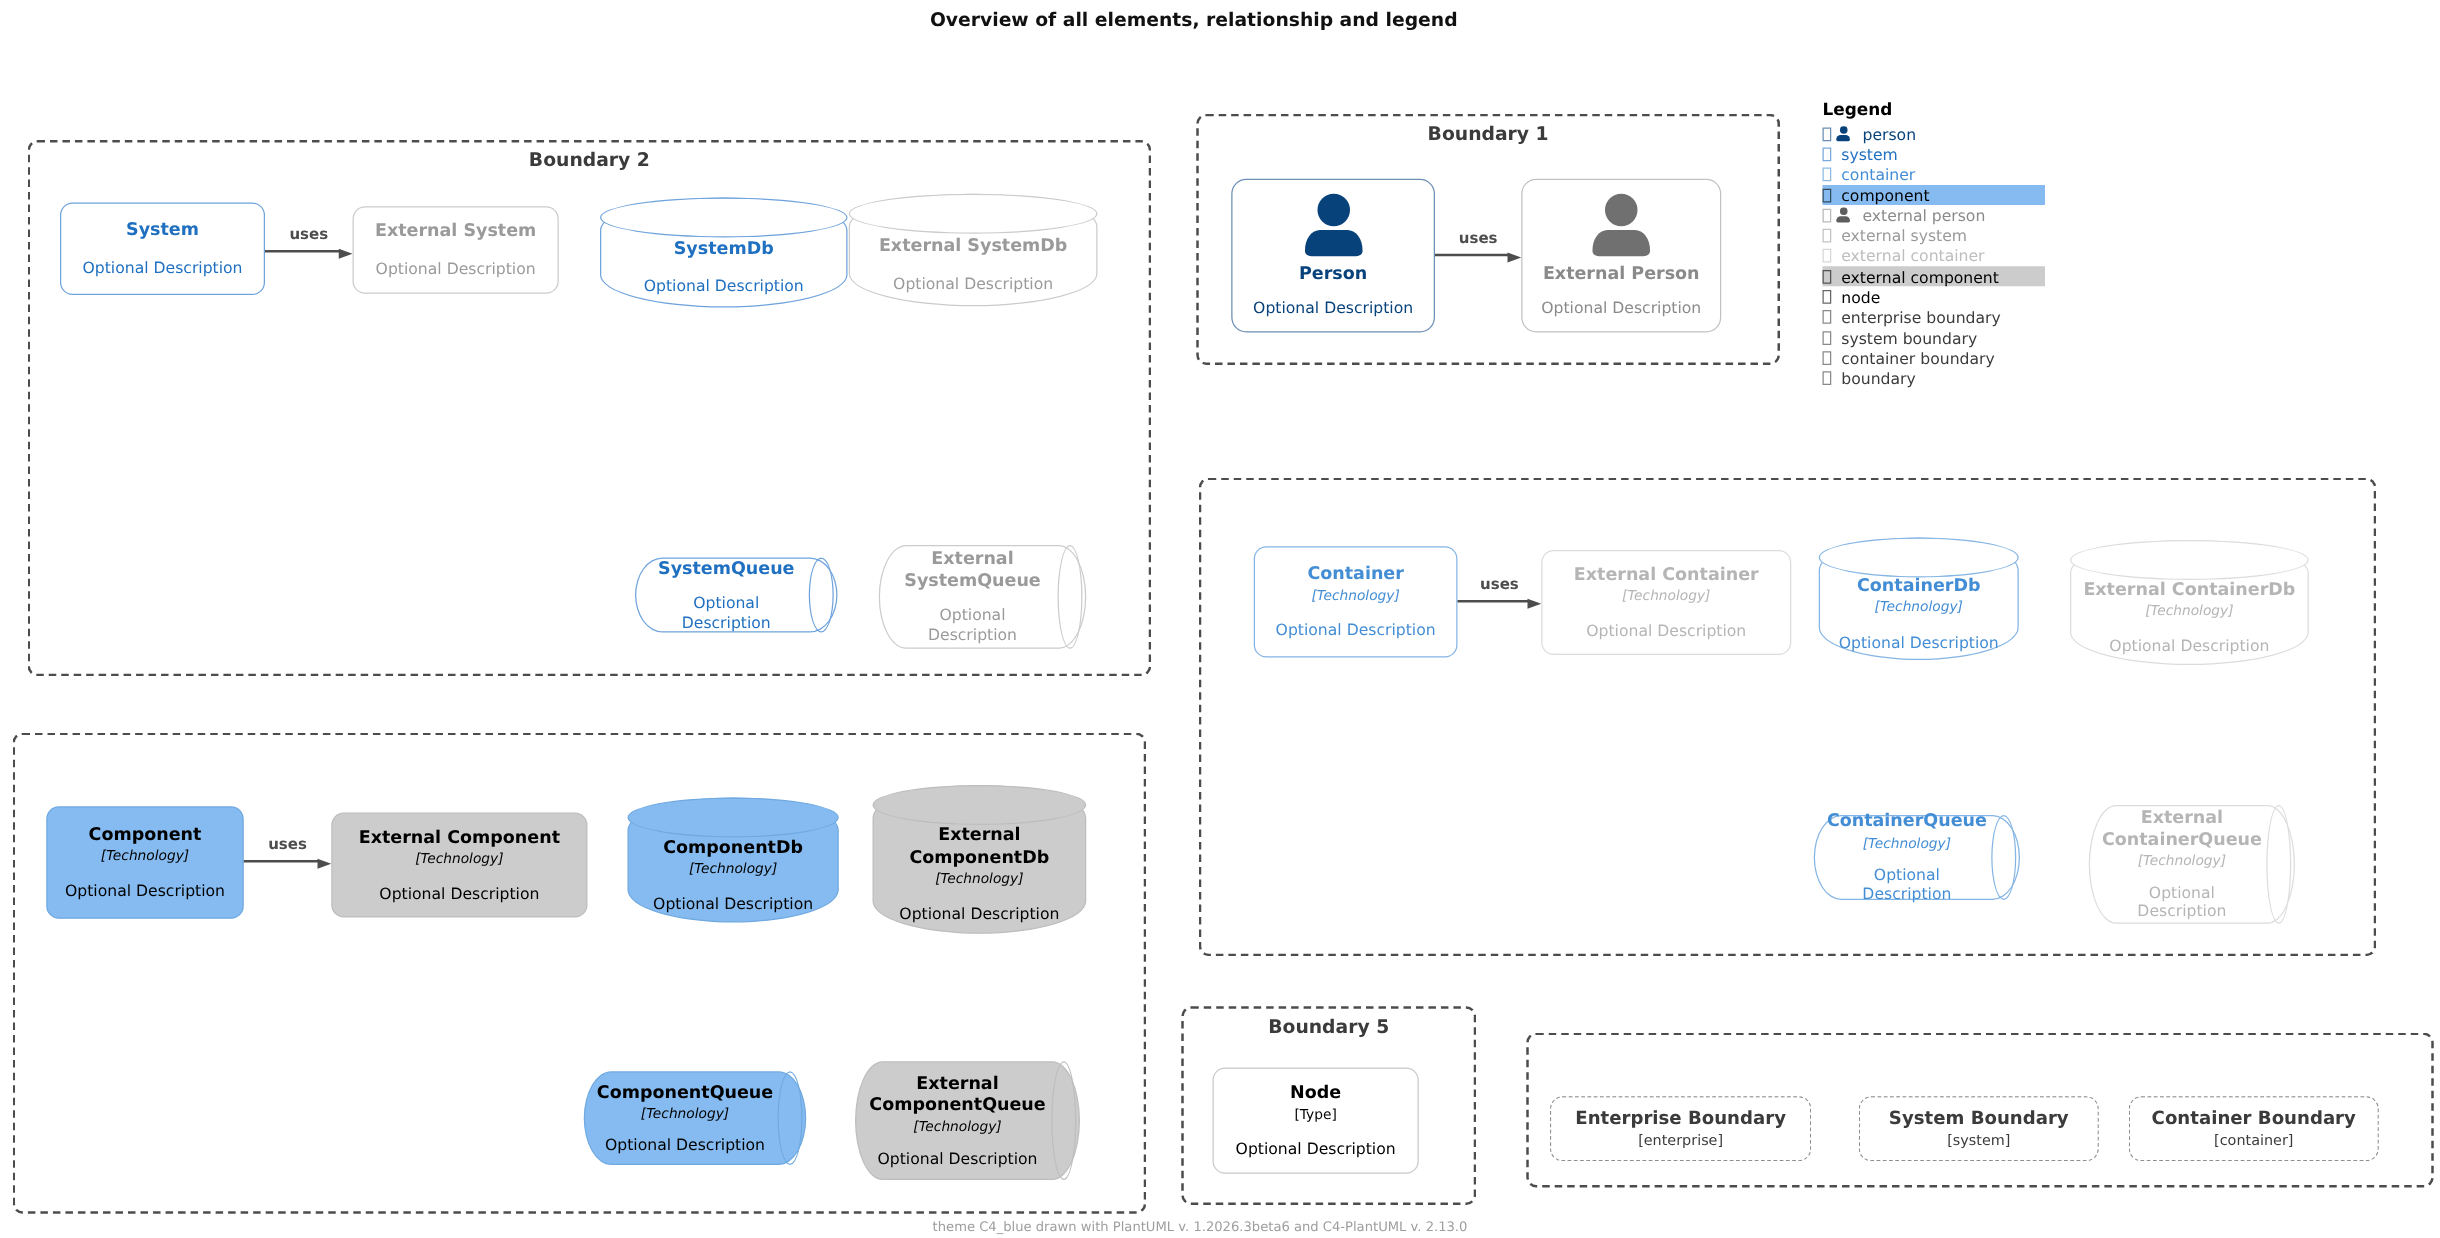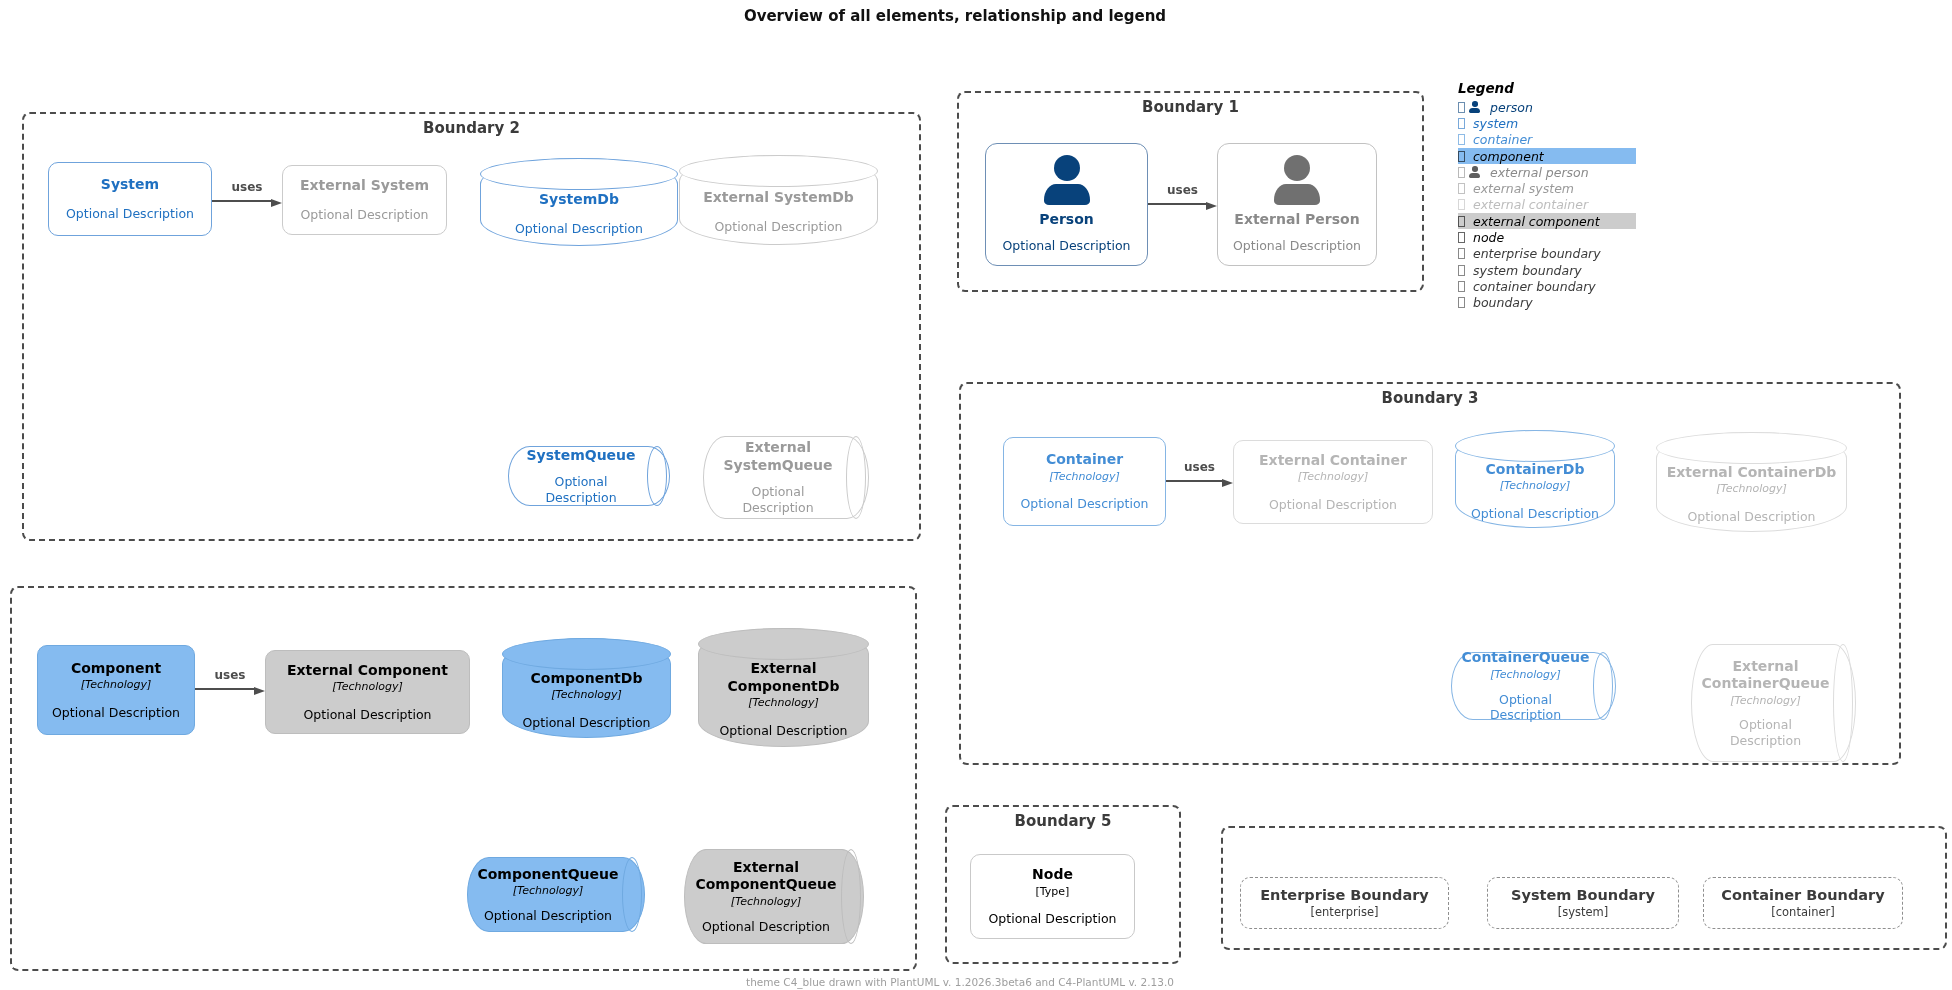--- a/index.html
+++ b/index.html
@@ -76,21 +76,21 @@
   .rel-label {
     position:absolute; bottom:10px; left:0; right:0; text-align:center;
     font-size:12px; font-weight:bold; color:#4D4D4D;
   }
   .rel-line { position:absolute; bottom:2px; left:0; right:9px; border-top:2px solid #4D4D4D; }
   .rel-head {
     position:absolute; right:0; bottom:-2.5px; width:0; height:0;
     border-left:11px solid #4D4D4D; border-top:4.5px solid transparent; border-bottom:4.5px solid transparent;
   }
   
-  .legend { position:absolute; left:1458px; top:80px; width:178px;font-style:italic; }
+  .legend { position:absolute; left:1458px; top:80px; width:178px; }
   .legend-title { font-size:13.5px; font-weight:bold; color:#000; margin-bottom:3px; }
   .legend-row { display:flex; align-items:center; height:16.3px; font-size:12.5px; white-space:nowrap; }
   .tofu { display:inline-block; box-sizing:border-box; width:7px; height:11px;
           border:1px solid currentColor; opacity:.6; margin-right:8px; flex:0 0 auto; }
   .mini-person { position:relative; display:inline-block; width:13px; height:12px; margin-right:9px; flex:0 0 auto; }
   .mini-person::before { content:""; position:absolute; top:0; left:4px; width:5.5px; height:5.5px;
     border-radius:50%; background:currentColor; }
   .mini-person::after { content:""; position:absolute; bottom:0; left:1px; width:11px; height:5.5px;
     border-radius:5px 5px 2px 2px; background:currentColor; }
   .lg-person { color:#08427B; } .lg-person .tofu { margin-right:3px; }
@@ -226,21 +226,20 @@
       <span class="tofu"></span>
       <span>container boundary</span>
     </div>
     <div class="legend-row lg-bound">
       <span class="tofu"></span>
       <span>boundary</span>
     </div>
   </div>
 
   <div class="boundary" style="left:959px;top:382px;width:938px;height:379px">
-    <div class="boundary-label">Boundary 3</div>
 
     <div class="el box v-container" style="left:42px;top:53px;width:163px;height:89px">
       <div class="title">Container</div>
       <div class="tech">[Technology]</div>
       <div class="desc">Optional Description</div>
     </div>
 
     <div class="rel" style="left:205px;top:68px;width:67px;height:32px">
       <div class="rel-label">uses</div>
       <div class="rel-line"></div>
@@ -264,21 +263,21 @@
       <div class="tech">[Technology]</div>
       <div class="desc">Optional Description</div>
     </div>
 
     <div class="el queue v-container" style="left:490px;top:268px;width:165px;height:68px">
       <div class="title">ContainerQueue</div>
       <div class="tech">[Technology]</div>
       <div class="desc">Optional Description</div>
     </div>
 
-    <div class="el queue v-ext-container" style="left:730px;top:260px;width:165px;height:118px">
+    <div class="el queue v-ext-container" style="left:710px;top:260px;width:165px;height:95px">
       <div class="title">External ContainerQueue</div>
       <div class="tech">[Technology]</div>
       <div class="desc">Optional Description</div>
     </div>
   </div>
 
   <div class="boundary" style="left:10px;top:586px;width:903px;height:381px">
 
     <div class="el box v-component" style="left:25px;top:57px;width:158px;height:90px">
       <div class="title">Component</div>

